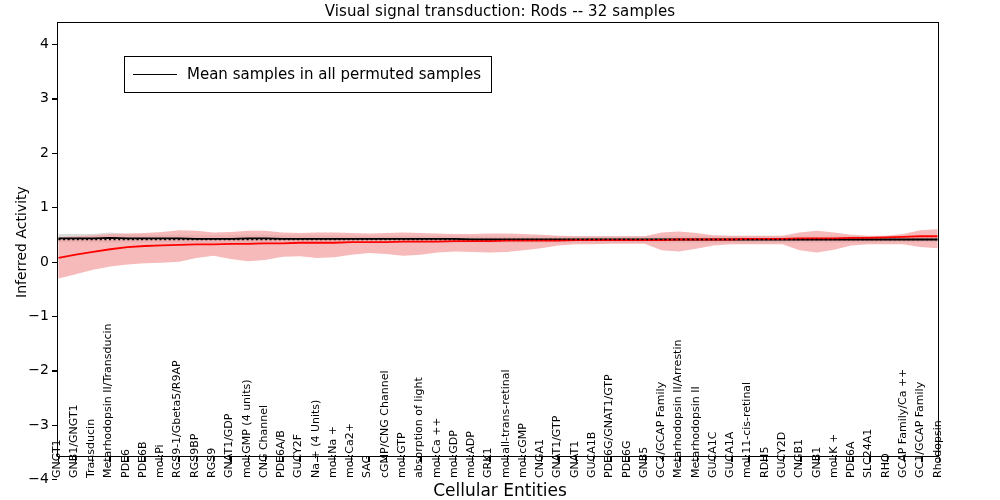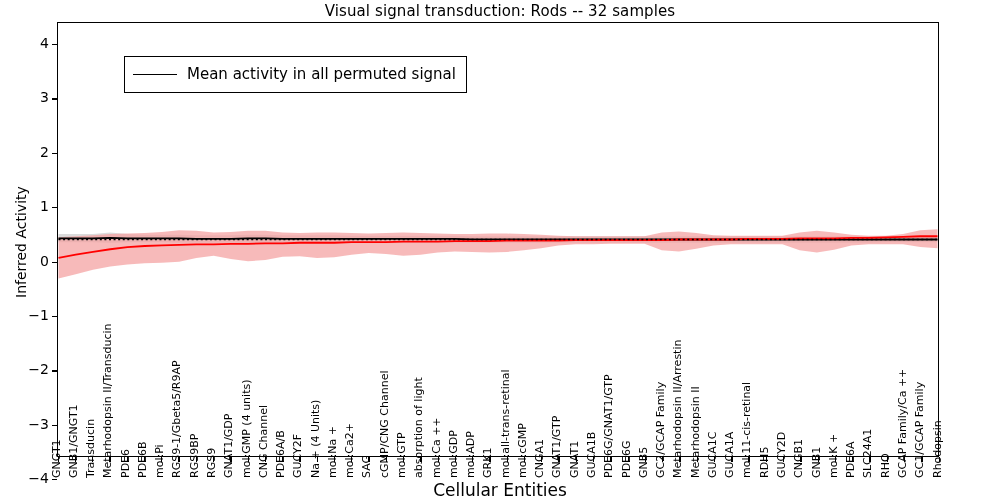--- a/index.html
+++ b/index.html
@@ -88,21 +88,21 @@
           <path d="M0.50 215.32 L17.77 214.24 L35.05 213.15 L52.32 212.06 L69.60 211.52 L86.87 210.97 L104.15 209.89 L121.42 208.26 L138.70 208.80 L155.97 210.43 L173.25 209.89 L190.52 208.80 L207.79 208.80 L225.07 210.43 L242.34 210.97 L259.62 210.43 L276.89 210.43 L294.17 210.97 L311.44 211.52 L328.72 210.97 L345.99 210.43 L363.26 210.97 L380.54 211.52 L397.81 212.06 L415.09 212.06 L432.36 211.52 L449.64 211.52 L466.91 212.06 L484.19 212.61 L501.46 213.69 L518.74 214.24 L536.01 214.24 L553.28 214.24 L570.56 214.24 L587.83 214.24 L605.11 210.43 L622.38 209.34 L639.66 210.97 L656.93 213.15 L674.21 213.69 L691.48 213.69 L708.75 213.69 L726.03 213.69 L743.30 210.43 L760.58 208.80 L777.85 210.43 L795.13 212.61 L812.40 213.69 L829.68 213.69 L846.95 212.06 L864.23 208.26 L881.50 207.17 L881.50 226.20 L864.23 225.11 L846.95 222.39 L829.68 222.39 L812.40 222.39 L795.13 223.48 L777.85 227.83 L760.58 230.55 L743.30 228.38 L726.03 222.39 L708.75 222.39 L691.48 222.39 L674.21 222.39 L656.93 223.48 L639.66 226.74 L622.38 229.46 L605.11 228.38 L587.83 221.85 L570.56 221.85 L553.28 221.85 L536.01 222.39 L518.74 222.39 L501.46 223.48 L484.19 226.20 L466.91 228.38 L449.64 230.01 L432.36 230.55 L415.09 230.01 L397.81 229.46 L380.54 230.55 L363.26 232.73 L345.99 233.81 L328.72 232.18 L311.44 231.09 L294.17 232.73 L276.89 235.44 L259.62 235.99 L242.34 234.36 L225.07 234.90 L207.79 238.16 L190.52 239.25 L173.25 237.08 L155.97 233.81 L138.70 235.99 L121.42 239.79 L104.15 240.88 L86.87 241.43 L69.60 242.51 L52.32 244.69 L35.05 247.95 L17.77 252.30 L0.50 256.65 Z" fill="#f4a0a0" fill-opacity="0.72" stroke="none"></path>
           <path d="M0.50 216.41 L17.77 216.41 L35.05 216.41 L52.32 215.87 L69.60 216.41 L86.87 216.41 L104.15 216.41 L121.42 216.41 L138.70 216.96 L155.97 216.96 L173.25 216.96 L190.52 216.41 L207.79 216.41 L225.07 216.96 L242.34 216.96 L259.62 216.96 L276.89 216.96 L294.17 216.96 L311.44 216.96 L328.72 216.96 L345.99 216.96 L363.26 216.96 L380.54 216.96 L397.81 216.96 L415.09 217.50 L432.36 217.50 L449.64 217.50 L466.91 217.50 L484.19 217.50 L501.46 217.50 L518.74 217.50 L536.01 217.50 L553.28 217.50 L570.56 217.50 L587.83 217.50 L605.11 217.50 L622.38 217.50 L639.66 217.50 L656.93 217.50 L674.21 217.50 L691.48 217.50 L708.75 217.50 L726.03 217.50 L743.30 217.50 L760.58 217.50 L777.85 217.50 L795.13 217.50 L812.40 217.50 L829.68 217.50 L846.95 217.50 L864.23 217.50 L881.50 217.50 " fill="none" stroke="#000000" stroke-width="1.8"></path>
           <path d="M0.50 235.99 L17.77 232.73 L35.05 230.01 L52.32 227.29 L69.60 225.11 L86.87 224.03 L104.15 223.48 L121.42 222.94 L138.70 222.39 L155.97 222.39 L173.25 221.85 L190.52 221.85 L207.79 221.31 L225.07 221.31 L242.34 220.76 L259.62 220.76 L276.89 220.76 L294.17 220.22 L311.44 220.22 L328.72 220.22 L345.99 219.68 L363.26 219.68 L380.54 219.68 L397.81 219.13 L415.09 219.13 L432.36 219.13 L449.64 218.59 L466.91 218.59 L484.19 218.59 L501.46 218.59 L518.74 218.04 L536.01 218.04 L553.28 218.04 L570.56 218.04 L587.83 218.04 L605.11 218.04 L622.38 217.50 L639.66 217.50 L656.93 217.50 L674.21 217.50 L691.48 216.96 L708.75 216.96 L726.03 216.96 L743.30 216.41 L760.58 216.41 L777.85 216.41 L795.13 215.87 L812.40 215.87 L829.68 215.32 L846.95 214.78 L864.23 214.24 L881.50 214.24 " fill="none" stroke="#ff0000" stroke-width="1.8"></path>
           <path d="M0.50 217.50 L17.77 217.50 L35.05 217.50 L52.32 217.50 L69.60 217.50 L86.87 217.50 L104.15 217.50 L121.42 217.50 L138.70 217.50 L155.97 217.50 L173.25 217.50 L190.52 217.50 L207.79 217.50 L225.07 217.50 L242.34 217.50 L259.62 217.50 L276.89 217.50 L294.17 217.50 L311.44 217.50 L328.72 217.50 L345.99 217.50 L363.26 217.50 L380.54 217.50 L397.81 217.50 L415.09 217.50 L432.36 217.50 L449.64 217.50 L466.91 217.50 L484.19 217.50 L501.46 217.50 L518.74 217.50 L536.01 217.50 L553.28 217.50 L570.56 217.50 L587.83 217.50 L605.11 217.50 L622.38 217.50 L639.66 217.50 L656.93 217.50 L674.21 217.50 L691.48 217.50 L708.75 217.50 L726.03 217.50 L743.30 217.50 L760.58 217.50 L777.85 217.50 L795.13 217.50 L812.40 217.50 L829.68 217.50 L846.95 217.50 L864.23 217.50 L881.50 217.50 " fill="none" stroke="#000000" stroke-width="1.6" stroke-dasharray="2 2.6"></path>
         </svg>
     </div>
 
     <div id="legend">
       <div class="legrow">
         <span class="legswatch" id="sw0" style="border-top-color: rgb(0, 0, 0);"></span>
-        <span class="legtext">Mean activity in all permuted signal</span>
+        <span class="legtext">Mean samples in all permuted samples</span>
       </div>
     </div>
   </div>
 
   <div id="xticks">
       <div class="xtmark" style="left: 0.5px;"></div>
       <div class="xtmark" style="left: 17.7745px;"></div>
       <div class="xtmark" style="left: 35.049px;"></div>
       <div class="xtmark" style="left: 52.3235px;"></div>
       <div class="xtmark" style="left: 69.598px;"></div>

